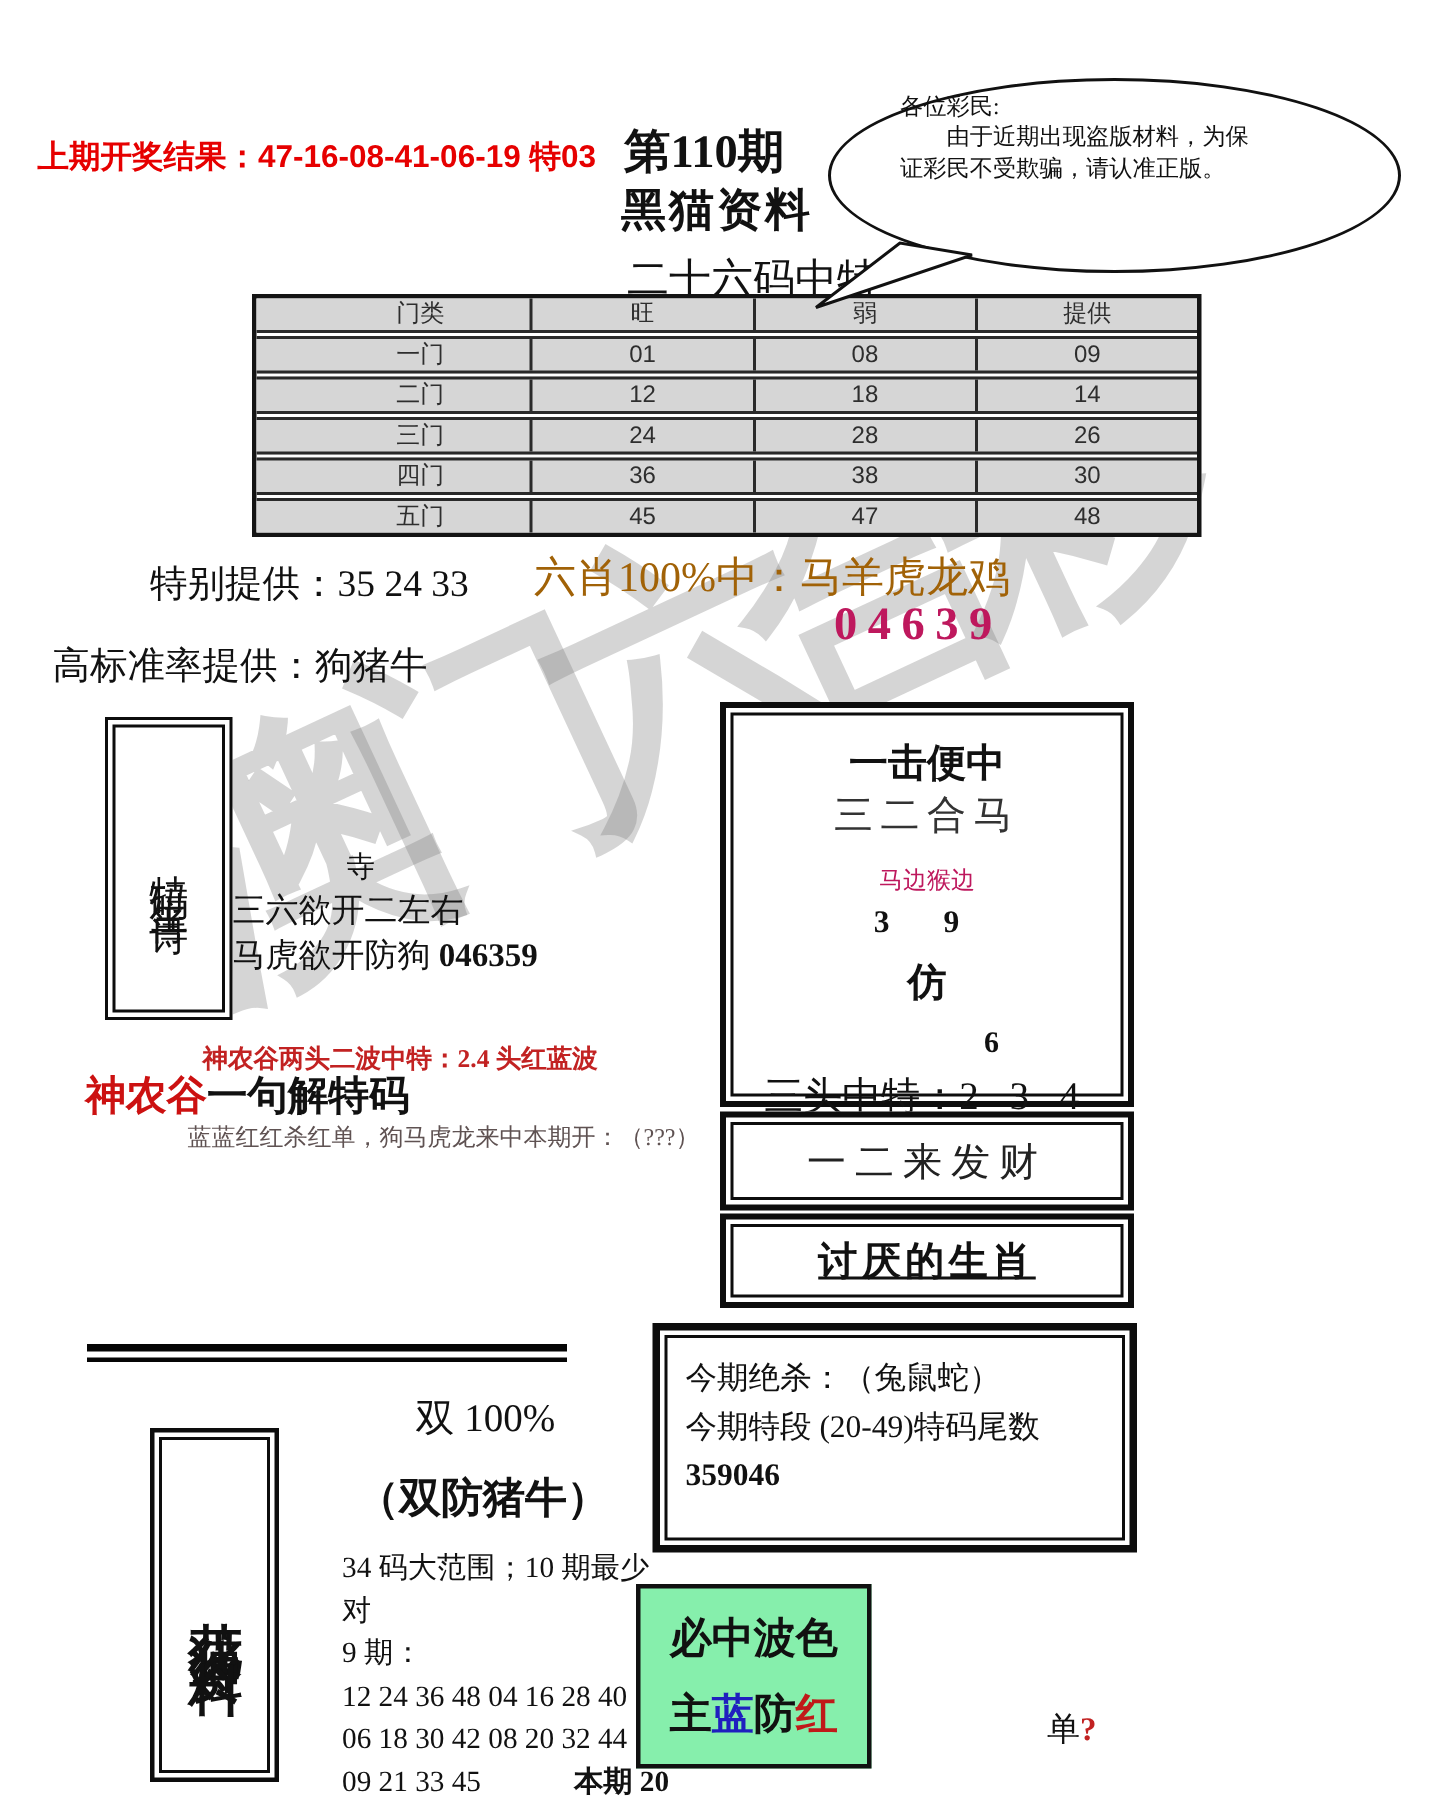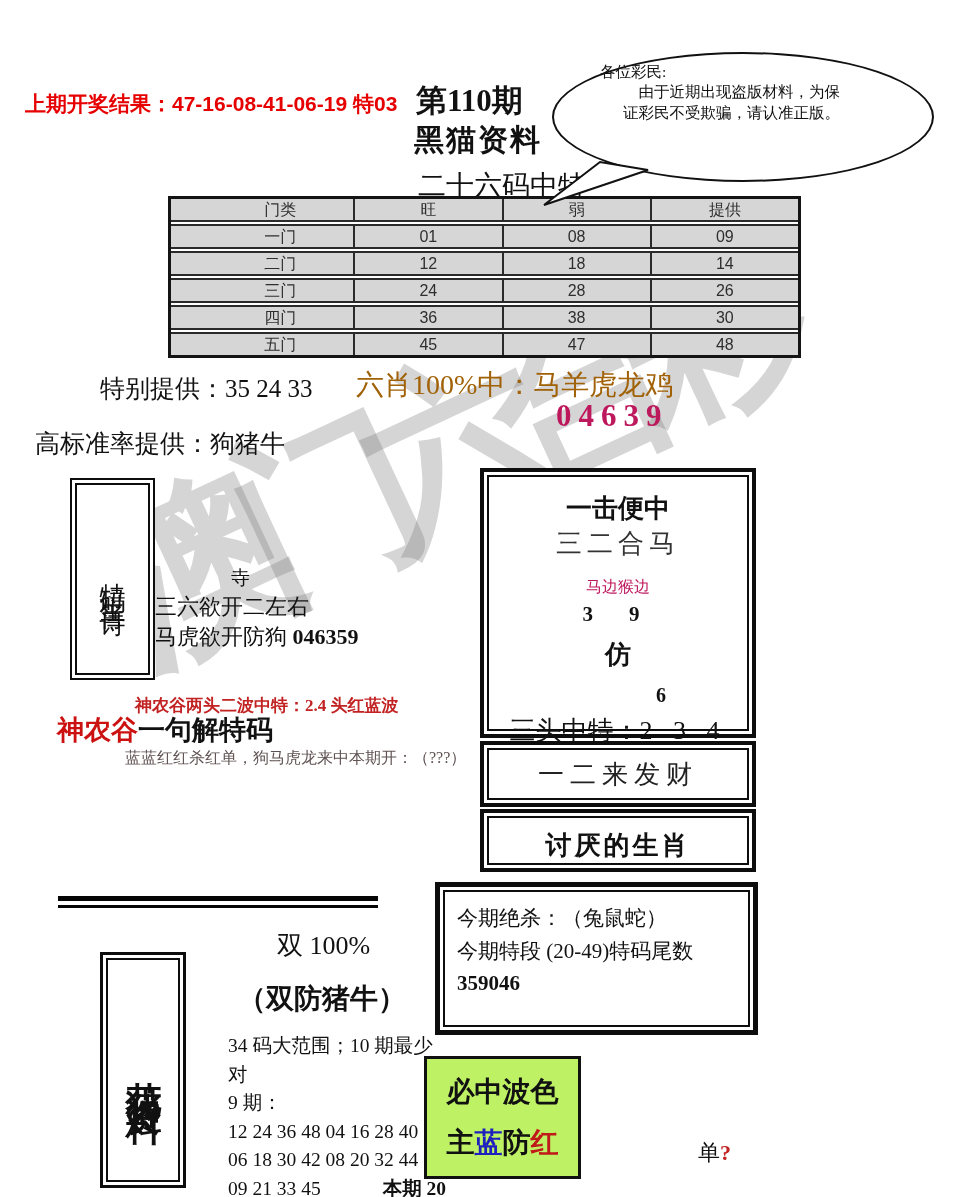--- a/index.html
+++ b/index.html
@@ -18,21 +18,21 @@
     font-family:"Liberation Sans",sans-serif;z-index:1;}
   .issue{left:416px;top:80px;font-size:31px;font-weight:bold;z-index:1;}
   .source{left:414px;top:120px;font-size:30px;font-weight:bold;letter-spacing:2px;z-index:1;}
   .subtitle{left:418px;top:167px;font-size:28px;z-index:1;text-decoration:underline;}
 
   
   .bubble{left:552px;top:52px;width:378px;height:126px;border:2px solid #111;border-radius:50%;
     background:#fff;z-index:2;}
   .bubble-tail{left:530px;top:148px;z-index:3;}
   .bubble-text{left:600px;top:62px;width:240px;z-index:4;font-size:15.5px;line-height:1.32;}
-  .bubble-text .body{text-indent:2em;text-align:right;}
+  .bubble-text .body{text-indent:2em;}
 
   
   .gate-table{left:168px;top:196px;width:627px;border:3px solid #141414;background:#fff;z-index:1;}
   .trow{display:flex;background:#d6d6d6;border-top:2px solid #2a2a2a;border-bottom:2px solid #2a2a2a;
     margin-bottom:2px;padding-left:36px;}
   .trow:first-child{border-top:0;}
   .trow:last-child{margin-bottom:0;border-bottom:0;}
   .tcell{flex:1;text-align:center;font-family:"Liberation Sans",sans-serif;font-size:16px;
     color:#2e2e2e;line-height:21px;border-right:2px solid #2a2a2a;}
   .tcell:last-child{border-right:0;}
@@ -72,21 +72,21 @@
   .strike-fang{margin-top:10px;font-size:26px;font-weight:bold;}
   .strike-six{margin-top:12px;font-size:20px;font-weight:bold;align-self:center;margin-left:86px;}
   .strike-heads{margin-top:6px;font-size:26px;}
   .strike-heads .nums{letter-spacing:7px;}
 
   .fortune-box{left:480px;top:741px;width:276px;height:66px;border:4px solid #0d0d0d;}
   .fortune-box .dbox-inner{justify-content:center;}
   .fortune-label{font-size:26px;letter-spacing:6px;color:#222;}
 
   .hate-box{left:480px;top:809px;width:276px;height:63px;border:4px solid #0d0d0d;}
-  .hate-box .dbox-inner{justify-content:flex-end;}
+  .hate-box .dbox-inner{justify-content:center;text-decoration:underline;}
   .hate-label{font-size:26px;font-weight:bold;letter-spacing:3px;}
 
   
   .rule-a{left:58px;top:896px;width:320px;height:5px;background:#050505;z-index:1;}
   .rule-b{left:58px;top:905px;width:320px;height:3px;background:#050505;z-index:1;}
 
   
   .juesha-box{left:435px;top:882px;width:323px;height:153px;border:5px solid #0d0d0d;}
   .juesha-box .dbox-inner{align-items:flex-start;padding:10px 12px;}
   .juesha-line{font-size:21px;line-height:1.55;}
@@ -97,21 +97,21 @@
   .huamao-box .dbox-inner{justify-content:center;}
   .huamao-box .vtext{font-size:36px;font-weight:bold;letter-spacing:9px;}
 
   .double100{left:277px;top:928px;font-size:26px;z-index:1;}
   .shuangfang{left:238px;top:980px;font-size:28px;font-weight:bold;z-index:1;}
   .range-block{left:228px;top:1032px;width:218px;font-size:19.5px;line-height:28.5px;z-index:1;}
   .range-block .lastline{display:flex;justify-content:space-between;}
   .range-block b{font-size:19.5px;}
 
   
-  .bose-box{left:424px;top:1056px;width:157px;height:123px;border:3px solid #111;background:#bef264;
+  .bose-box{left:424px;top:1056px;width:157px;height:123px;border:3px solid #111;background:#86efac;
     display:flex;flex-direction:column;align-items:center;z-index:1;box-sizing:border-box;}
   .bose-title{margin-top:14px;font-size:28px;font-weight:bold;}
   .bose-line{margin-top:13px;font-size:28px;font-weight:bold;}
   .bose-line .blue{color:#1f1fbf;}
   .bose-line .red{color:#c01919;}
 
   .dan{left:698px;top:1138px;font-size:22px;z-index:1;}
   .dan .q{color:#c22222;font-weight:bold;}
 </style>
 </head>

